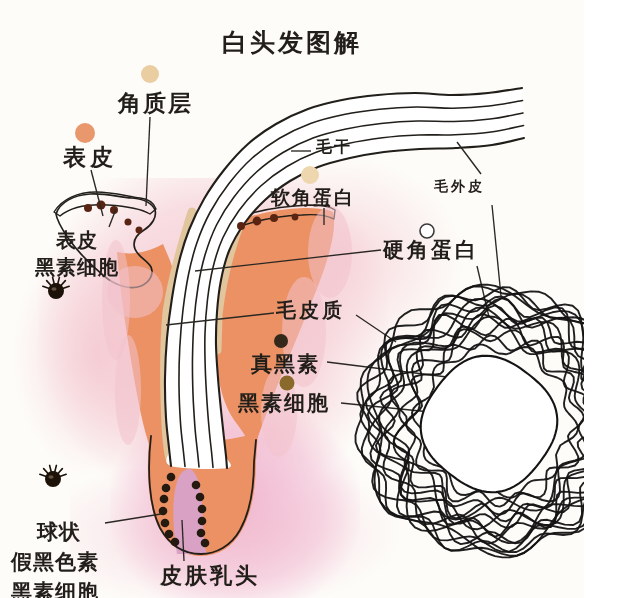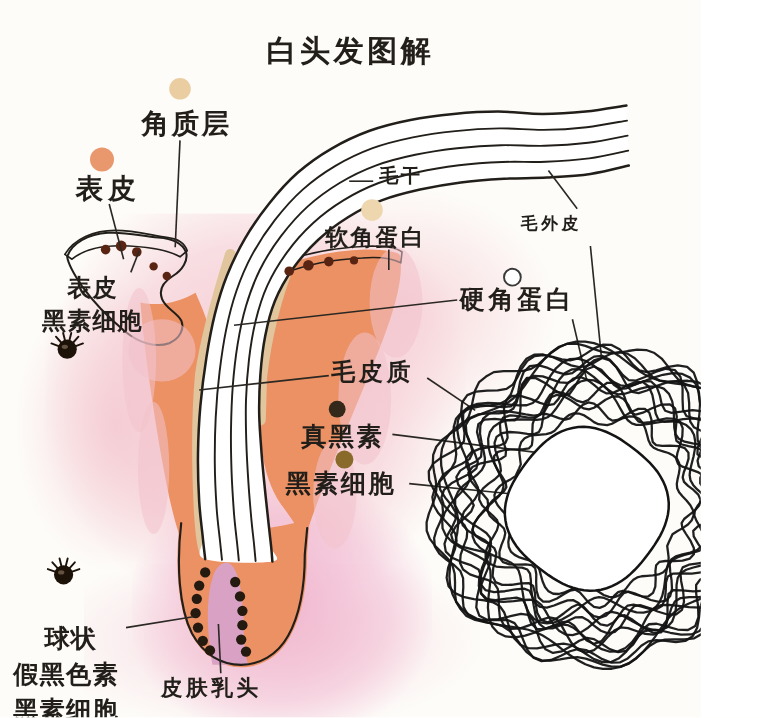--- a/index.html
+++ b/index.html
@@ -33,21 +33,21 @@
   .l-epimel{left:28px;top:227px;width:98px;text-align:center;font-size:20px;line-height:27px;letter-spacing:1px;}
   .l-shaft{left:316px;top:137px;font-size:16px;letter-spacing:2px;}
   .l-softk{left:271px;top:185px;font-size:19px;letter-spacing:2px;}
   .l-cuticle{left:434px;top:178px;font-size:14px;letter-spacing:3px;}
   .l-hardk{left:383px;top:236px;font-size:21px;letter-spacing:3px;text-align:right;}
   .l-cortex{left:276px;top:297px;font-size:20px;letter-spacing:3px;}
   .l-eumel{left:251px;top:350px;font-size:21px;letter-spacing:2px;font-family:Liberation Mono, monospace;}
   .l-pheomel{left:238px;top:389px;font-size:21px;letter-spacing:2px;}
   .l-bulbmel{left:11px;top:497px;font-size:21px;line-height:30px;letter-spacing:1px;margin-top:20px;}
   .l-bulbmel .ind{padding-left:26px;}
-  .l-papilla{left:134px;top:561px;font-size:18px;letter-spacing:3px;}
+  .l-papilla{left:160px;top:561px;font-size:22px;letter-spacing:3px;}
 </style>
 </head>
 <body>
 
 <div class="stage">
 
   <div class="blush b1"></div>
   <div class="blush b4"></div>
   <div class="blush b3"></div>
   <div class="blush b2"></div>

